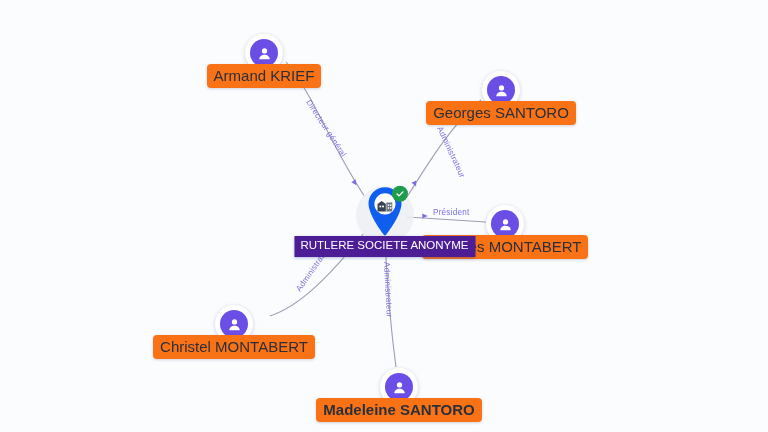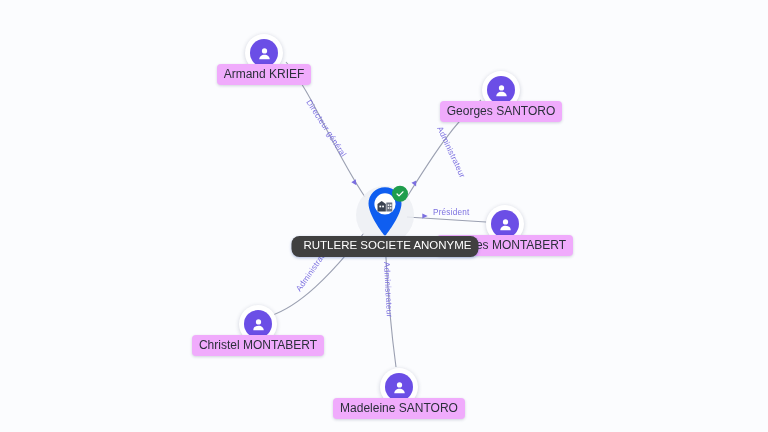--- a/index.html
+++ b/index.html
@@ -69,23 +69,23 @@
     background: #6b4ee6;
     display: flex;
     align-items: center;
     justify-content: center;
   }
   .avatar-circle svg { display: block; }
   .node-label {
     position: absolute;
     top: 30px;
     white-space: nowrap;
-    background: #f0abfc;
+    background: #f97316;
     color: #2b2f3a;
-    font-size: 12px;
+    font-size: 15px;
     line-height: 1;
     padding: 4px 7px 5px 7px;
     border-radius: 4px;
     box-shadow: 0 1px 3px rgba(40,50,90,.20);
   }
 
   
   .company-node {
     position: absolute;
     transform: translate(-50%, -50%);
@@ -119,26 +119,26 @@
     display: flex;
     align-items: center;
     justify-content: center;
   }
   .company-label {
     position: absolute;
     left: 50%;
     top: 21px;
     transform: translateX(-50%);
     white-space: nowrap;
-    background: #404040;
+    background: #4c1d95;
     color: #ffffff;
     font-size: 11.5px;
     line-height: 1;
-    padding: 4px 7px 5px 12px;
-    border-radius: 8px;
+    padding: 4px 7px 5px 6px;
+    border-radius: 0;
     box-shadow: 0 1px 3px rgba(20,60,160,.35);
   }
 </style>
 </head>
 <body style="background: rgb(251, 252, 254);">
 
 <div id="graph-canvas">
 
   <svg class="edges" viewBox="0 0 768 432" xmlns="http://www.w3.org/2000/svg">
     <g id="edge-paths">
@@ -191,32 +191,32 @@
     <div class="avatar-ring">
       <div class="avatar-circle">
         <svg width="17" height="17" viewBox="0 0 24 24" aria-hidden="true">
           <circle cx="12" cy="8.3" r="3.7" fill="#ffffff"></circle>
           <path d="M4.6 20.2c0-4.2 3.3-6.6 7.4-6.6s7.4 2.4 7.4 6.6z" fill="#ffffff"></path>
         </svg>
       </div>
     </div>
     <div class="node-label">Jacques MONTABERT</div>
   </div>
-      <div class="person-node" style="left: 258px; top: 324px;">
+      <div class="person-node" style="left: 234px; top: 324px;">
     <div class="avatar-ring">
       <div class="avatar-circle">
         <svg width="17" height="17" viewBox="0 0 24 24" aria-hidden="true">
           <circle cx="12" cy="8.3" r="3.7" fill="#ffffff"></circle>
           <path d="M4.6 20.2c0-4.2 3.3-6.6 7.4-6.6s7.4 2.4 7.4 6.6z" fill="#ffffff"></path>
         </svg>
       </div>
     </div>
     <div class="node-label">Christel MONTABERT</div>
   </div>
-      <div class="person-node" style="left: 399px; top: 387px;">
+      <div class="person-node" style="left: 399px; top: 387px; font-weight: bold;">
     <div class="avatar-ring">
       <div class="avatar-circle">
         <svg width="17" height="17" viewBox="0 0 24 24" aria-hidden="true">
           <circle cx="12" cy="8.3" r="3.7" fill="#ffffff"></circle>
           <path d="M4.6 20.2c0-4.2 3.3-6.6 7.4-6.6s7.4 2.4 7.4 6.6z" fill="#ffffff"></path>
         </svg>
       </div>
     </div>
     <div class="node-label">Madeleine SANTORO</div>
   </div>

